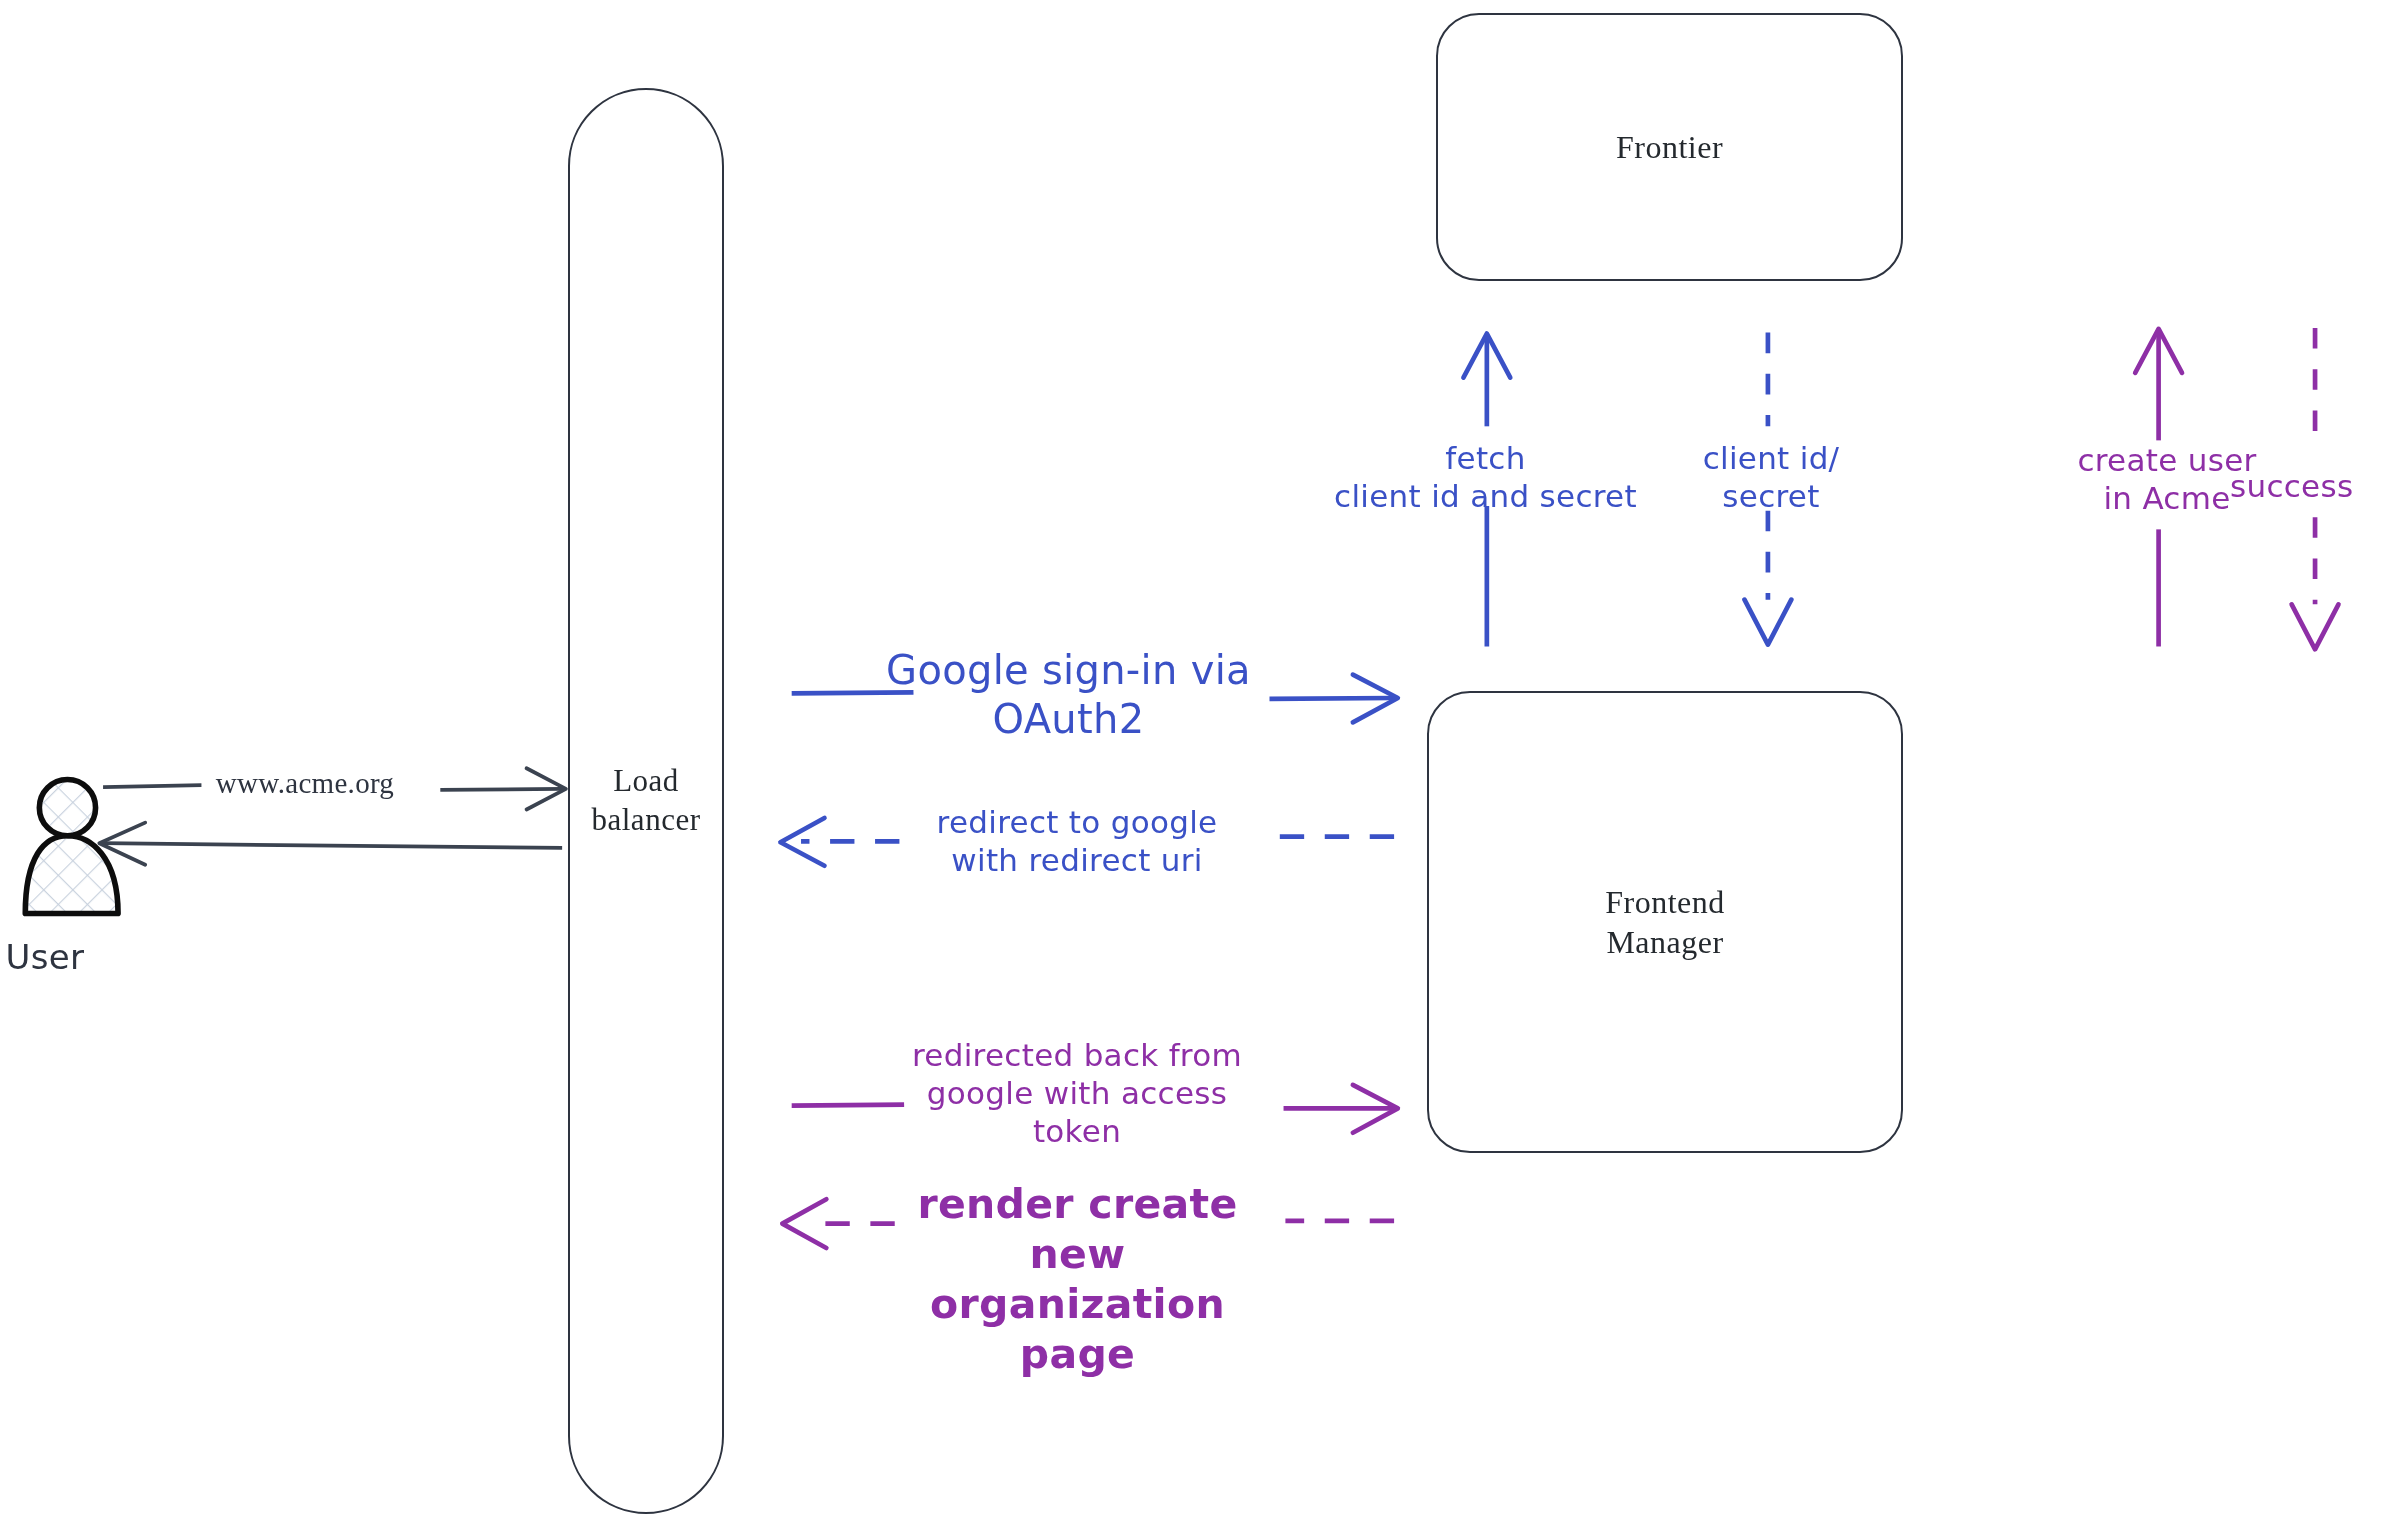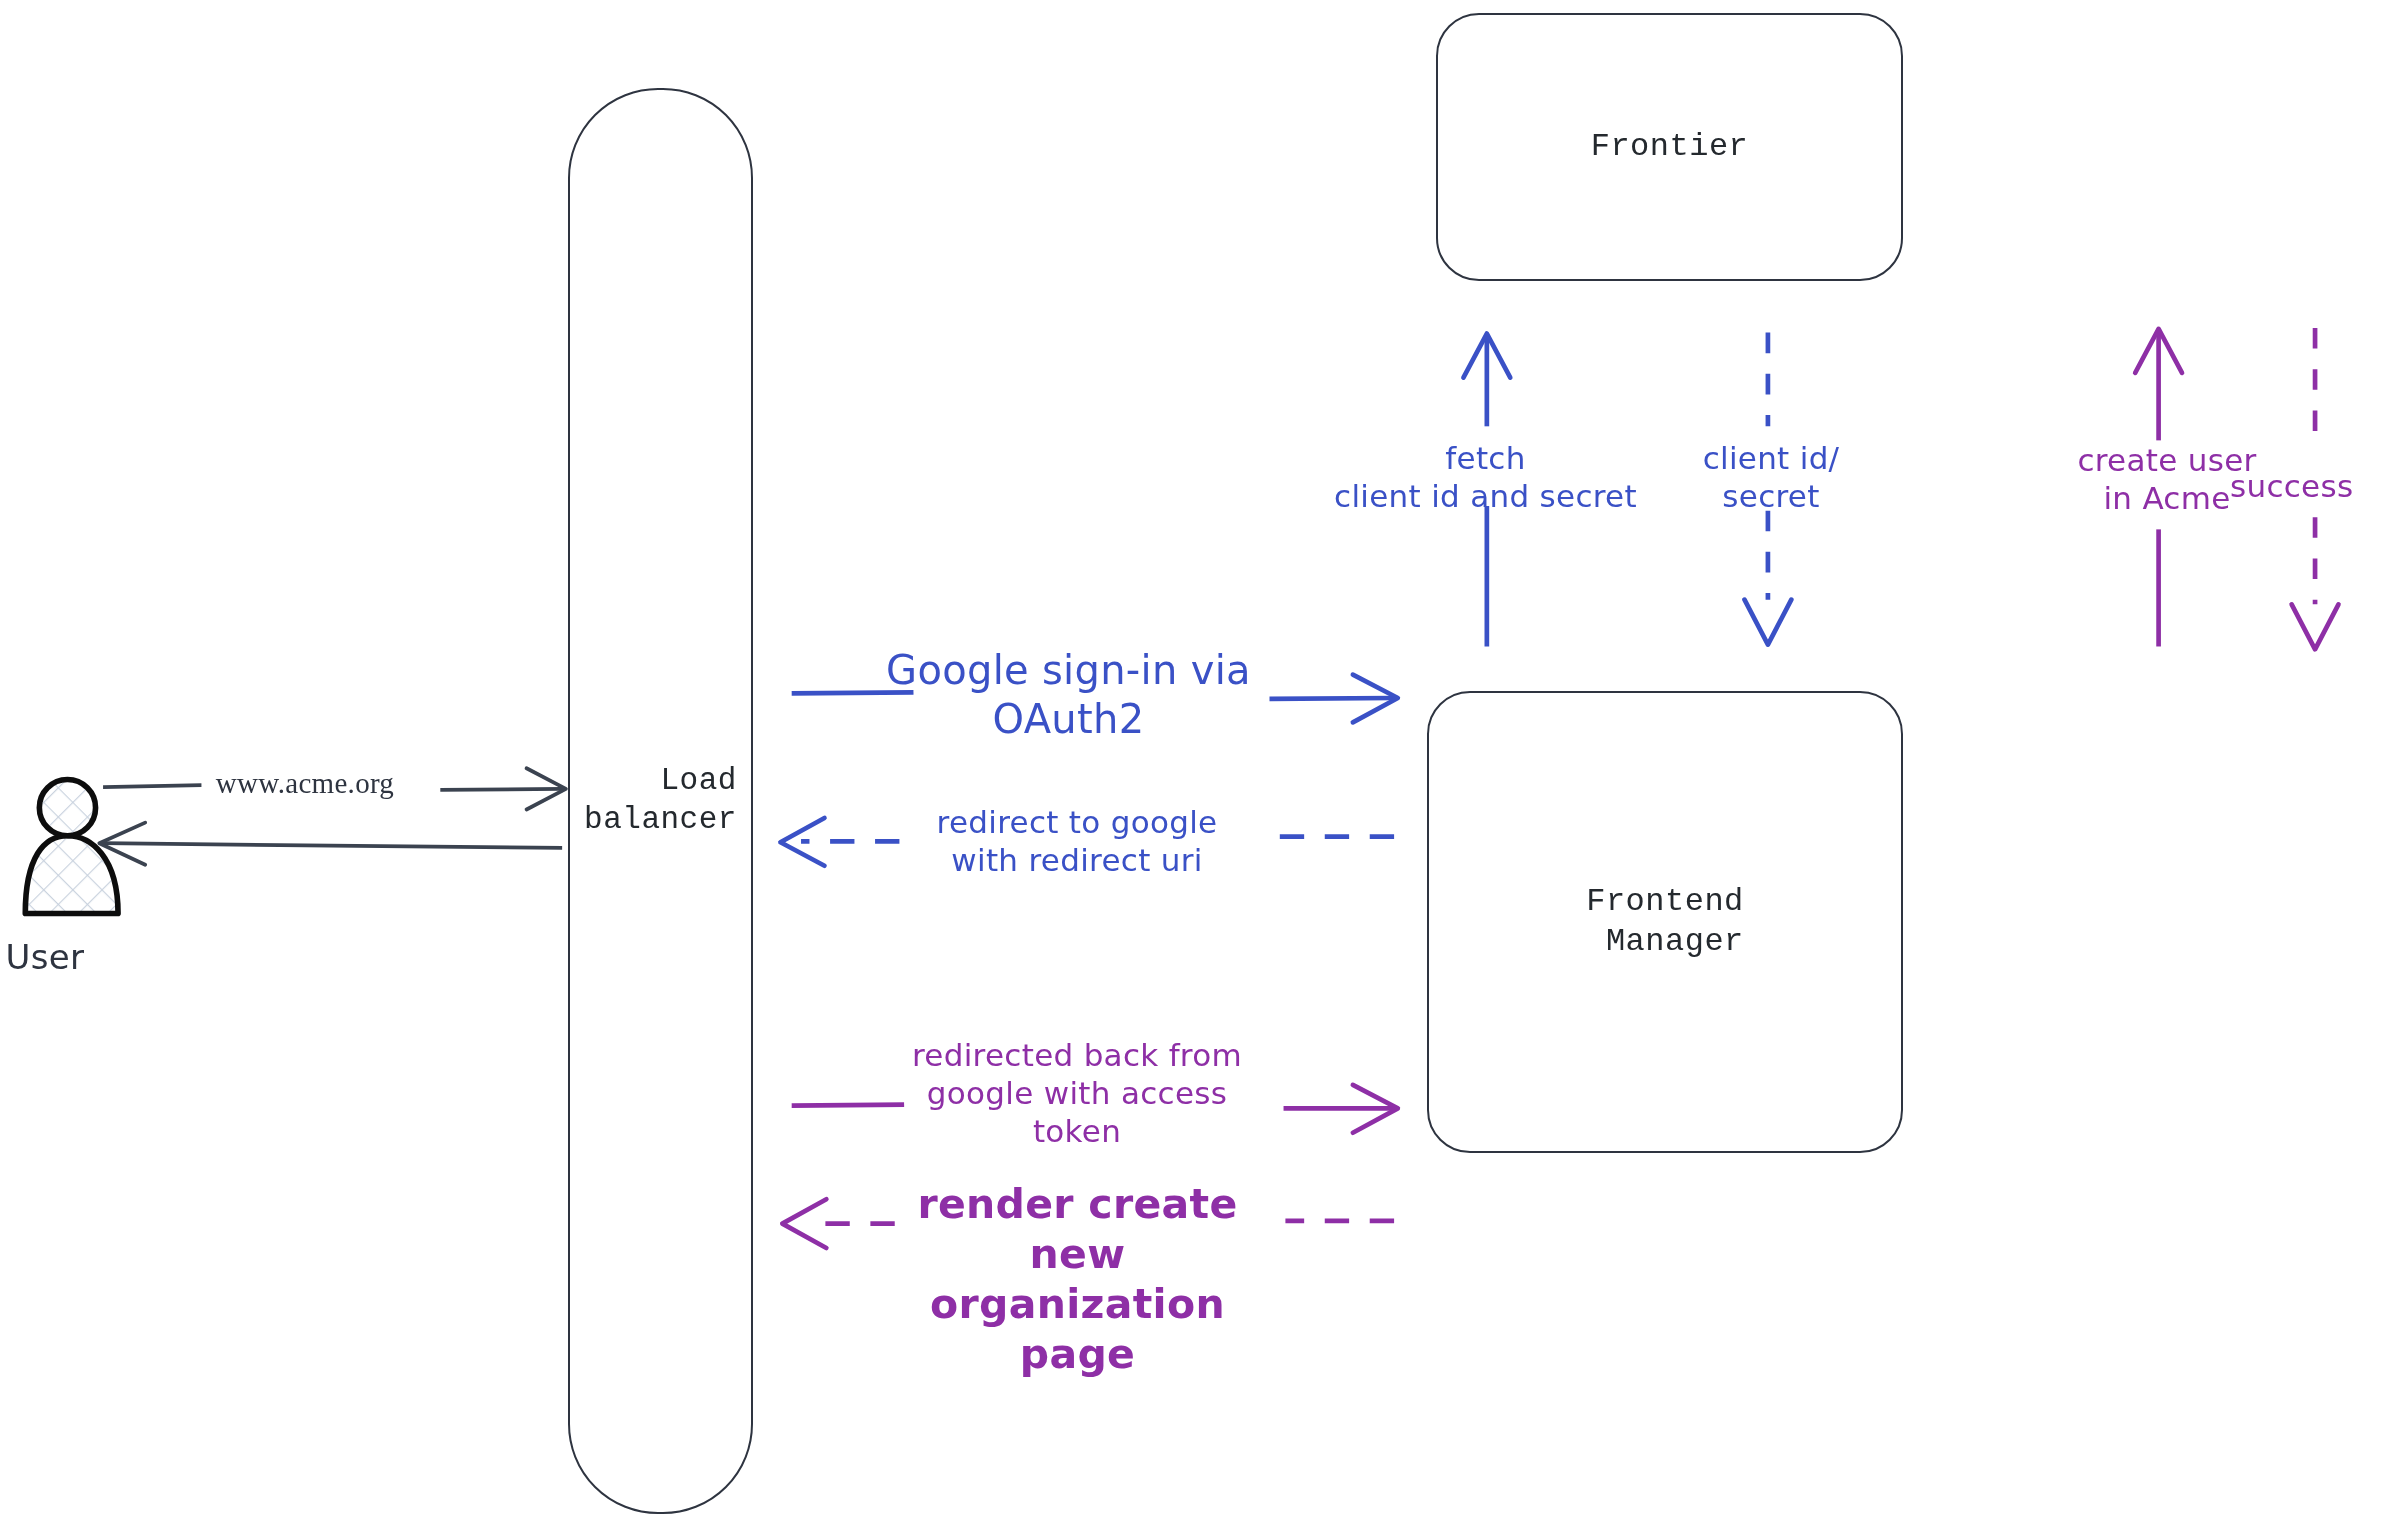--- a/index.html
+++ b/index.html
@@ -28,46 +28,45 @@
     position: absolute;
     box-sizing: border-box;
     border: 2.8px solid #2E3440;
     background: #ffffff;
     display: flex;
     align-items: center;
     justify-content: center;
     text-align: center;
   }
   .node-label {
-    font-family: Liberation Mono, monospace;
+    font-family: Liberation Serif, serif;
     color: #24292e;
     font-size: 32px;
     line-height: 1.25;
     letter-spacing: 0.5px;
     white-space: pre-line;
-    text-align: right;
   }
   #frontier-box {
     left: 1436px;
     top: 13px;
     width: 467px;
     height: 268px;
     border-radius: 43px;
   }
   #frontend-manager-box {
     left: 1427px;
     top: 691px;
     width: 476px;
     height: 462px;
     border-radius: 43px;
   }
   #load-balancer-box {
     left: 568px;
     top: 88px;
-    width: 185px;
+    width: 156px;
     height: 1426px;
     border-radius: 90px;
   }
   #load-balancer-box .node-label {
     font-size: 31px;
   }
   .edge-label {
     position: absolute;
     font-family: "DejaVu Sans", sans-serif;
     text-align: center;

